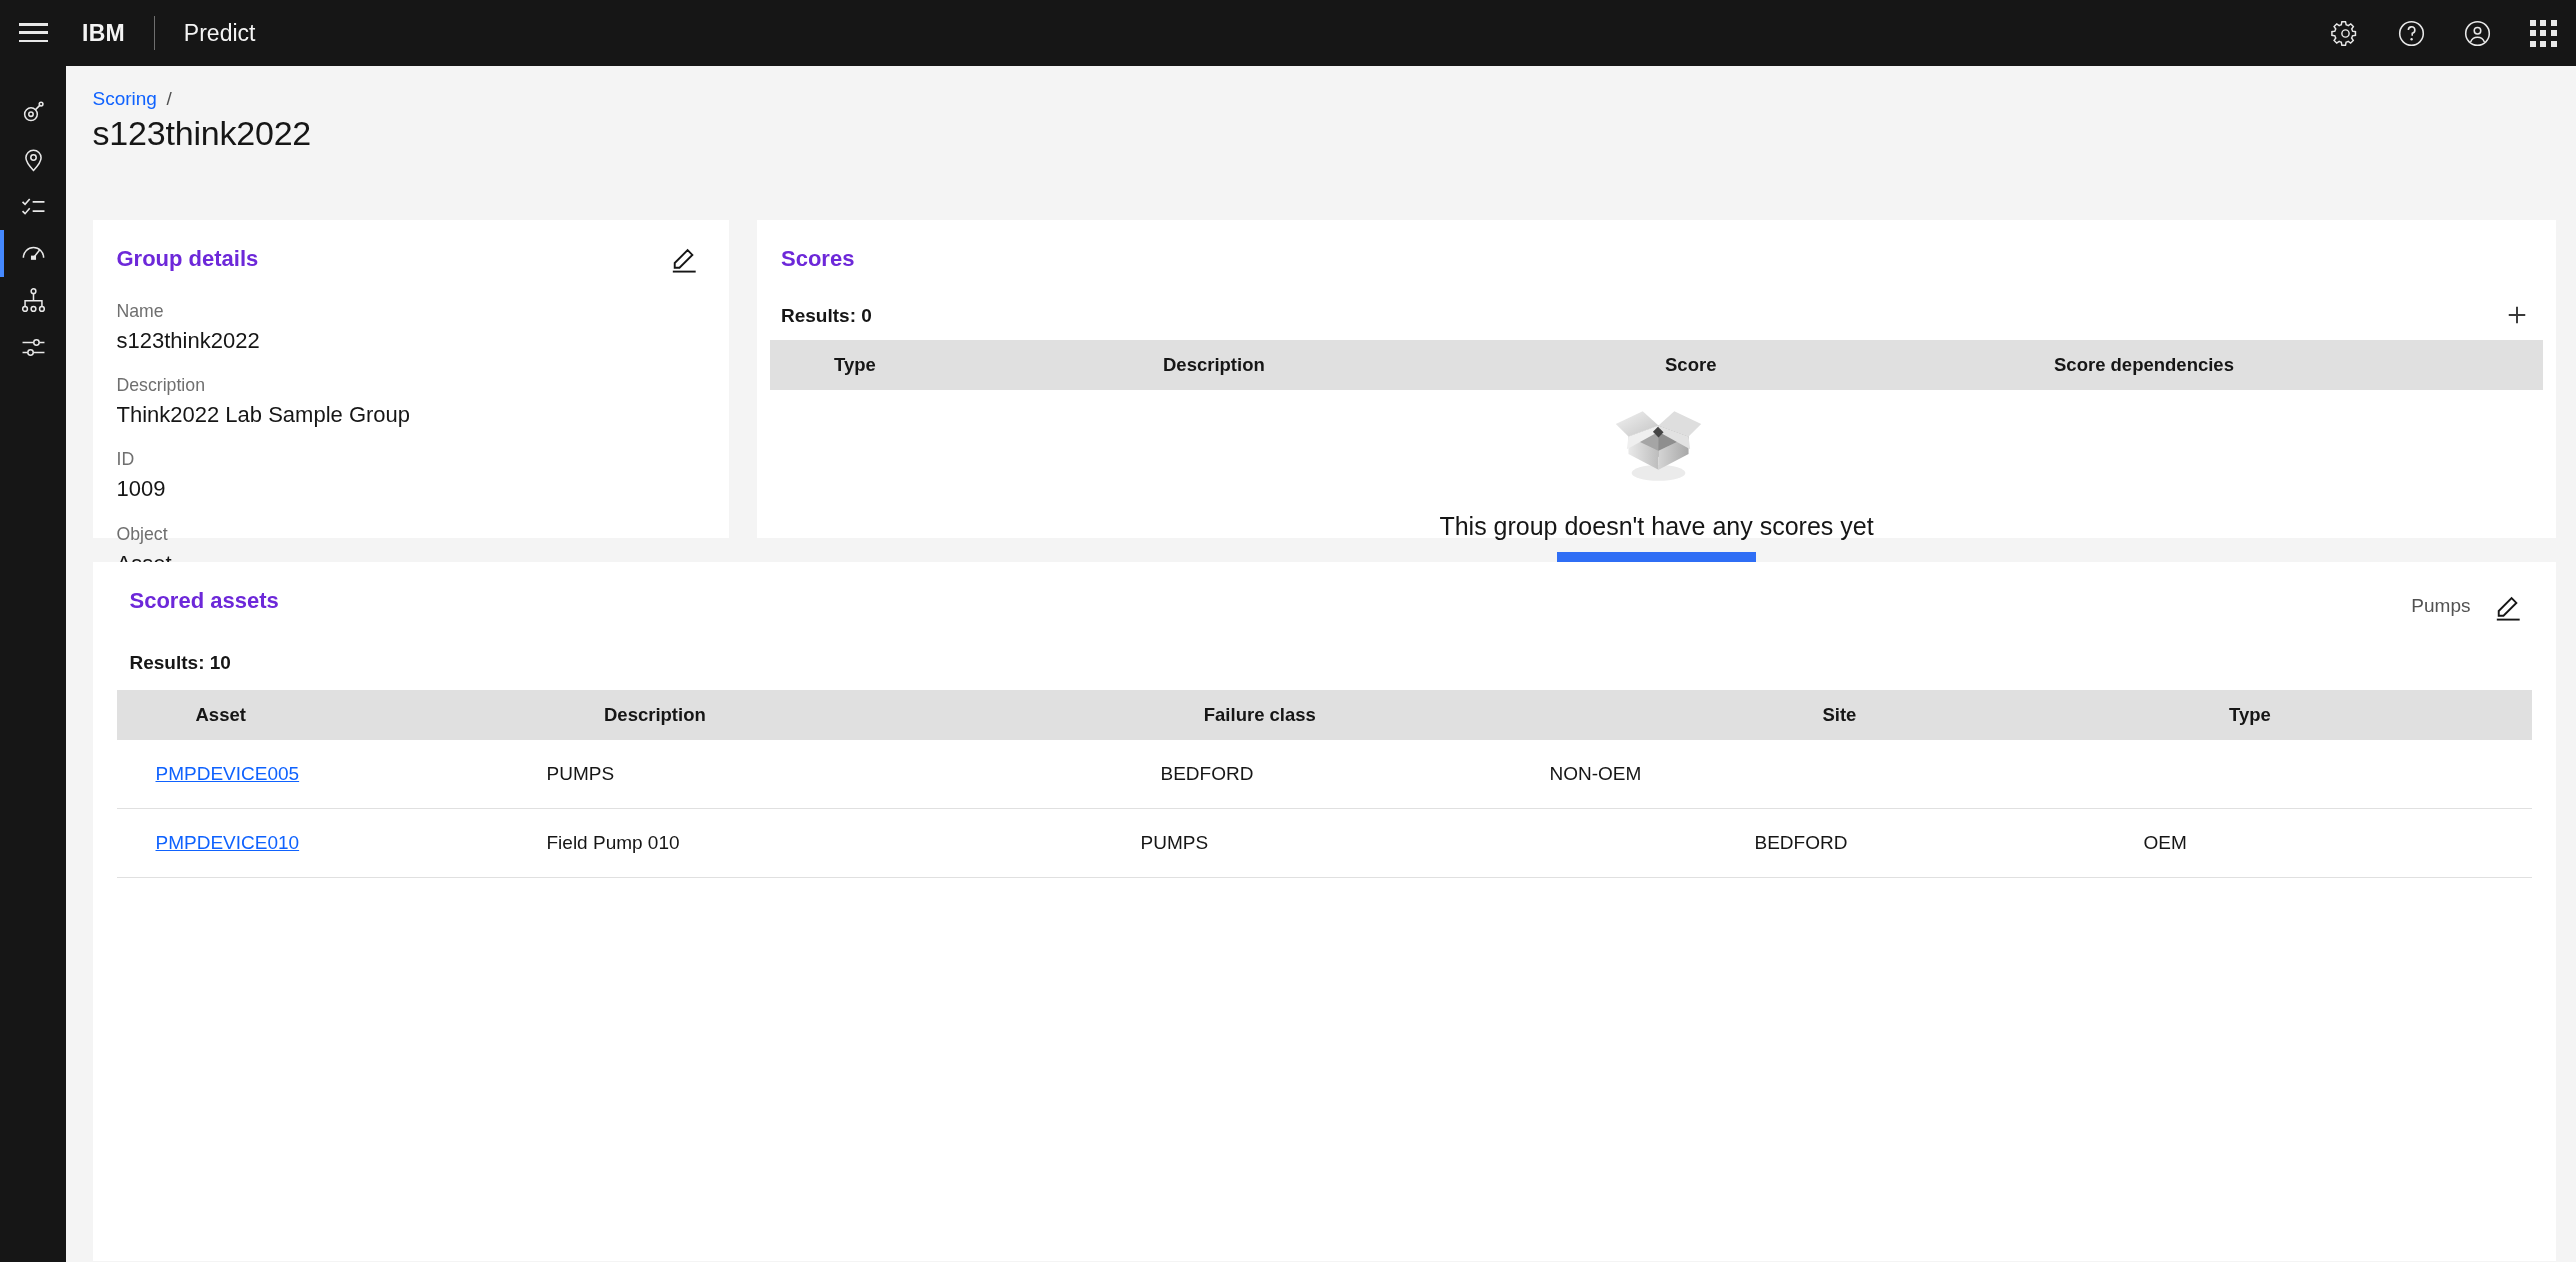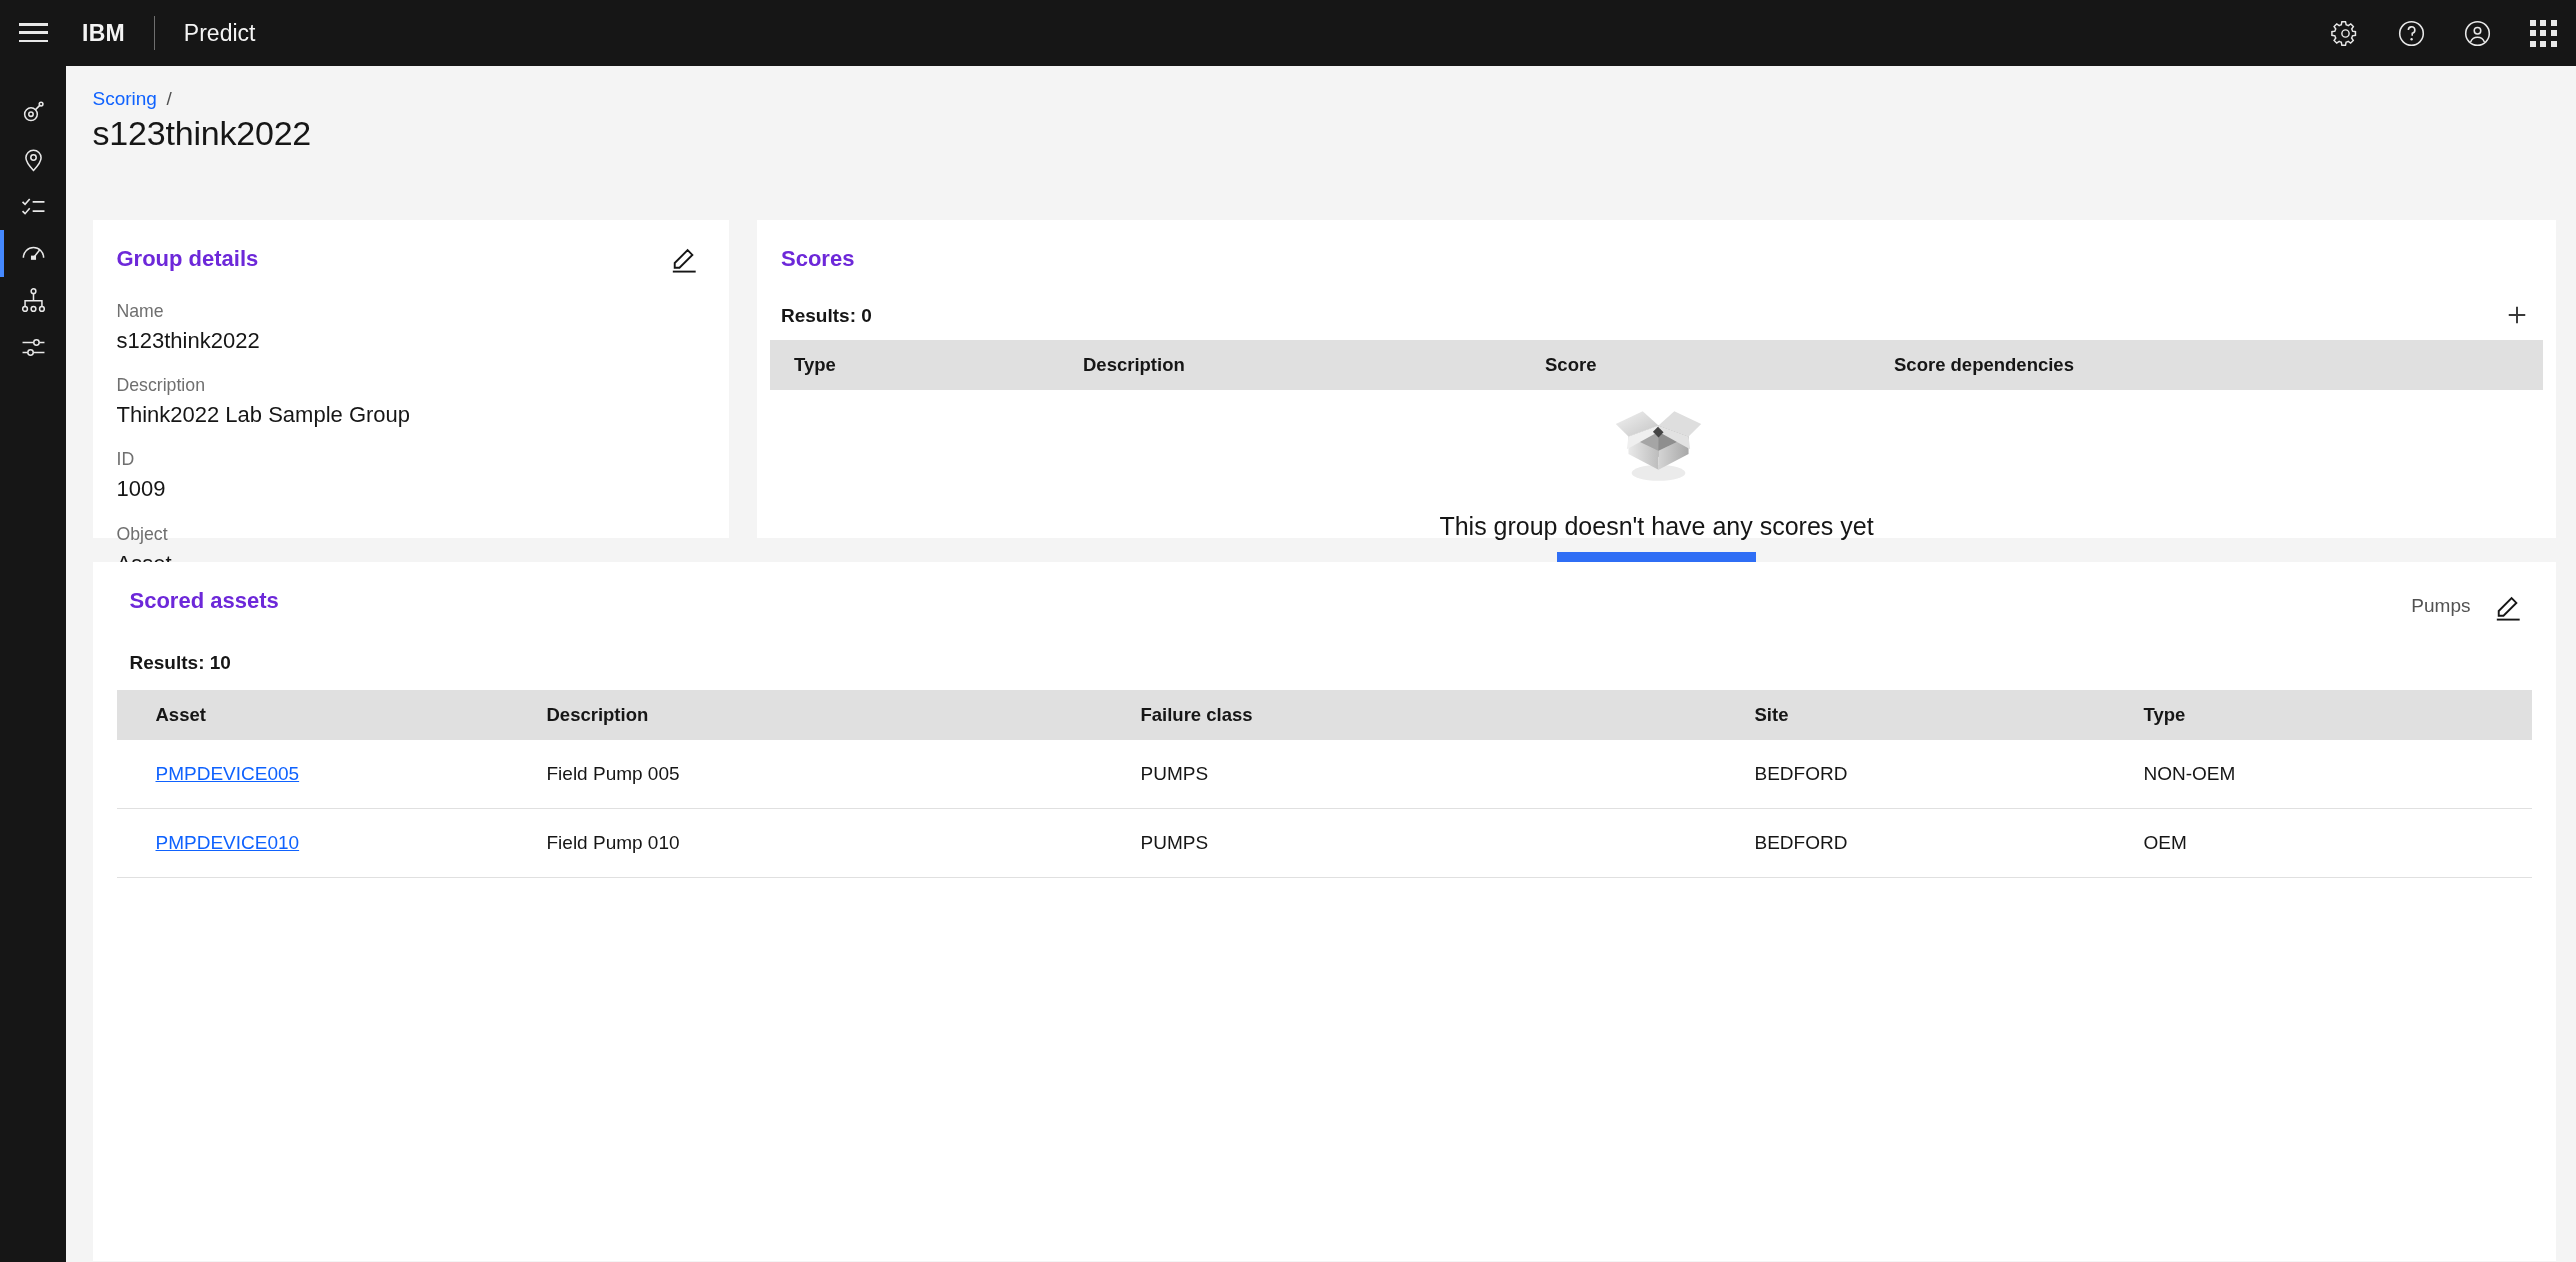--- a/index.html
+++ b/index.html
@@ -135,21 +135,21 @@
     width: 30.5px; height: 30.5px; cursor: pointer;
     display: flex; align-items: center; justify-content: center;
   }
   .tbl-head {
     position: absolute; left: 13px; right: 13px;
     background: #e0e0e0; height: 50px;
     display: flex; align-items: center;
   }
   .sc-head { top: 120px; }
   .tbl-head .th {
-    font-size: 18.5px; font-weight: 600; color: #161616;
+    font-size: 18.5px; font-weight: 600; color: #161616; margin-left: 40px;
   }
 
   .empty-state {
     position: absolute; top: 177px; left: 0; width: 100%;
     display: flex; flex-direction: column; align-items: center;
   }
   .empty-box { width: 95px; height: 87px; margin-left: 3.2px; }
   .empty-msg {
     margin-top: 28px;
     font-size: 25px; color: #161616; font-weight: 400;
@@ -464,21 +464,20 @@
       <div class="th c-sa-3">Failure class</div>
       <div class="th c-sa-4">Site</div>
       <div class="th c-sa-5">Type</div>
     </div>
 
     <div class="sa-rows">
       <div class="sa-row">
         <div class="td c-sa-1">
           <a>PMPDEVICE005</a>
         </div>
-        <div class="td c-sa-2">Field Pump 005</div>
         <div class="td c-sa-3">PUMPS</div>
         <div class="td c-sa-4">BEDFORD</div>
         <div class="td c-sa-5">NON-OEM</div>
       </div>
       <div class="sa-row">
         <div class="td c-sa-1">
           <a>PMPDEVICE010</a>
         </div>
         <div class="td c-sa-2">Field Pump 010</div>
         <div class="td c-sa-3">PUMPS</div>

